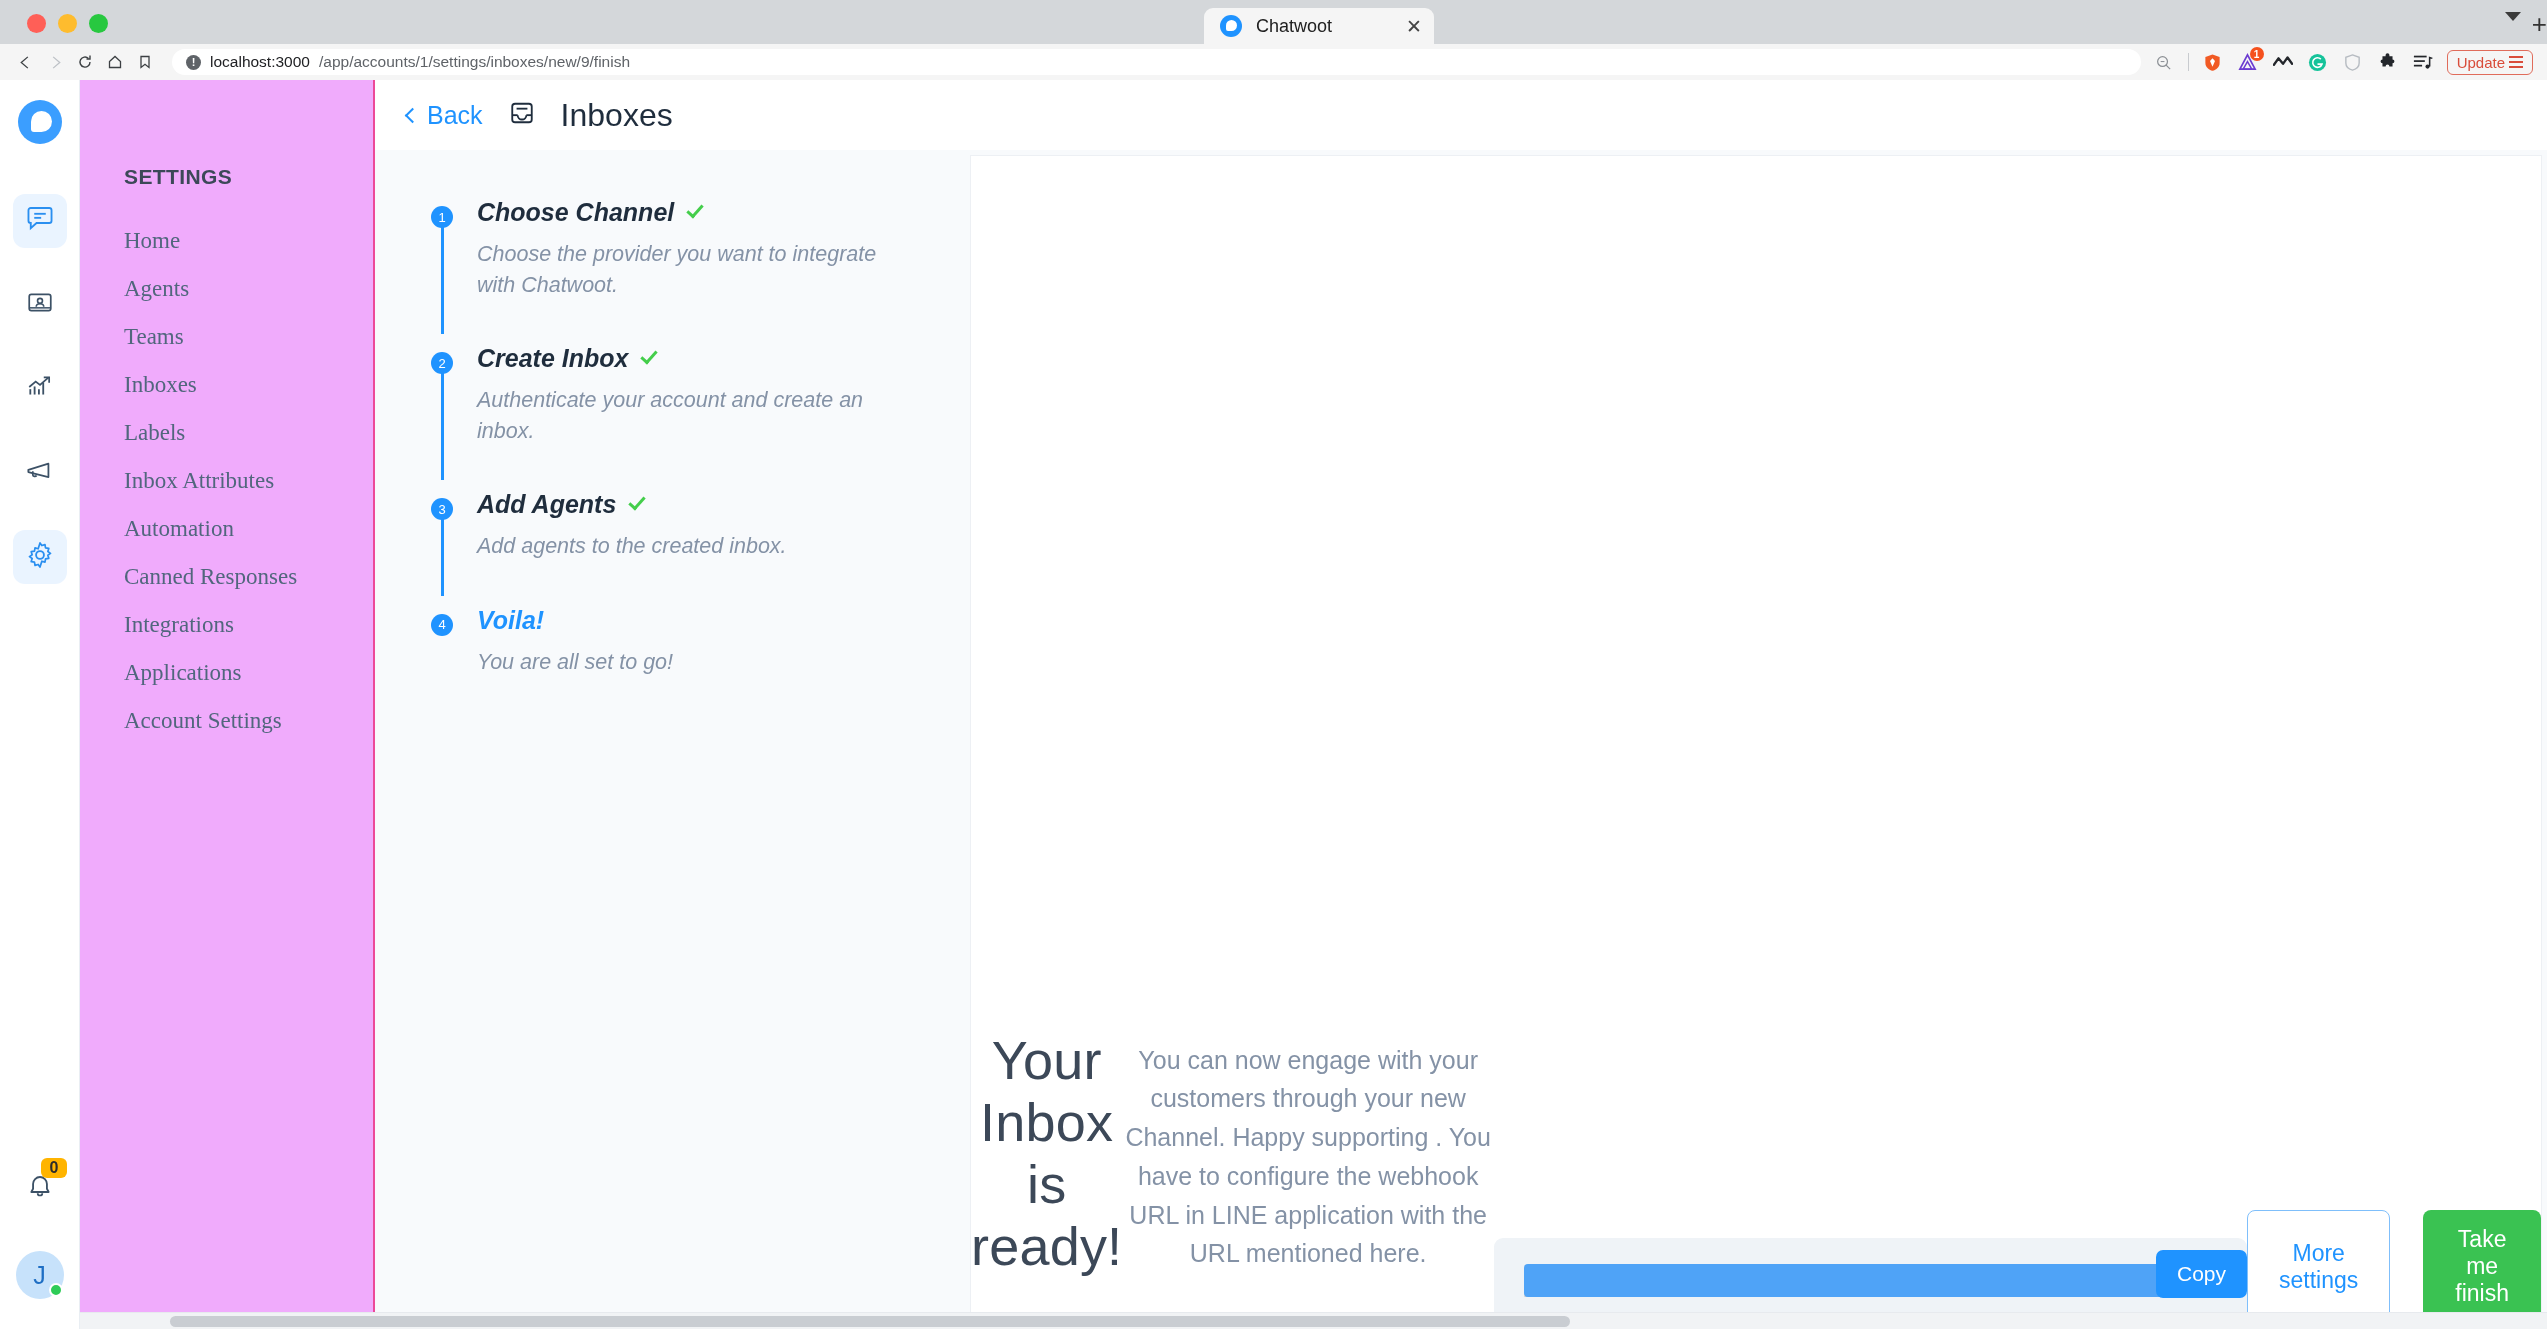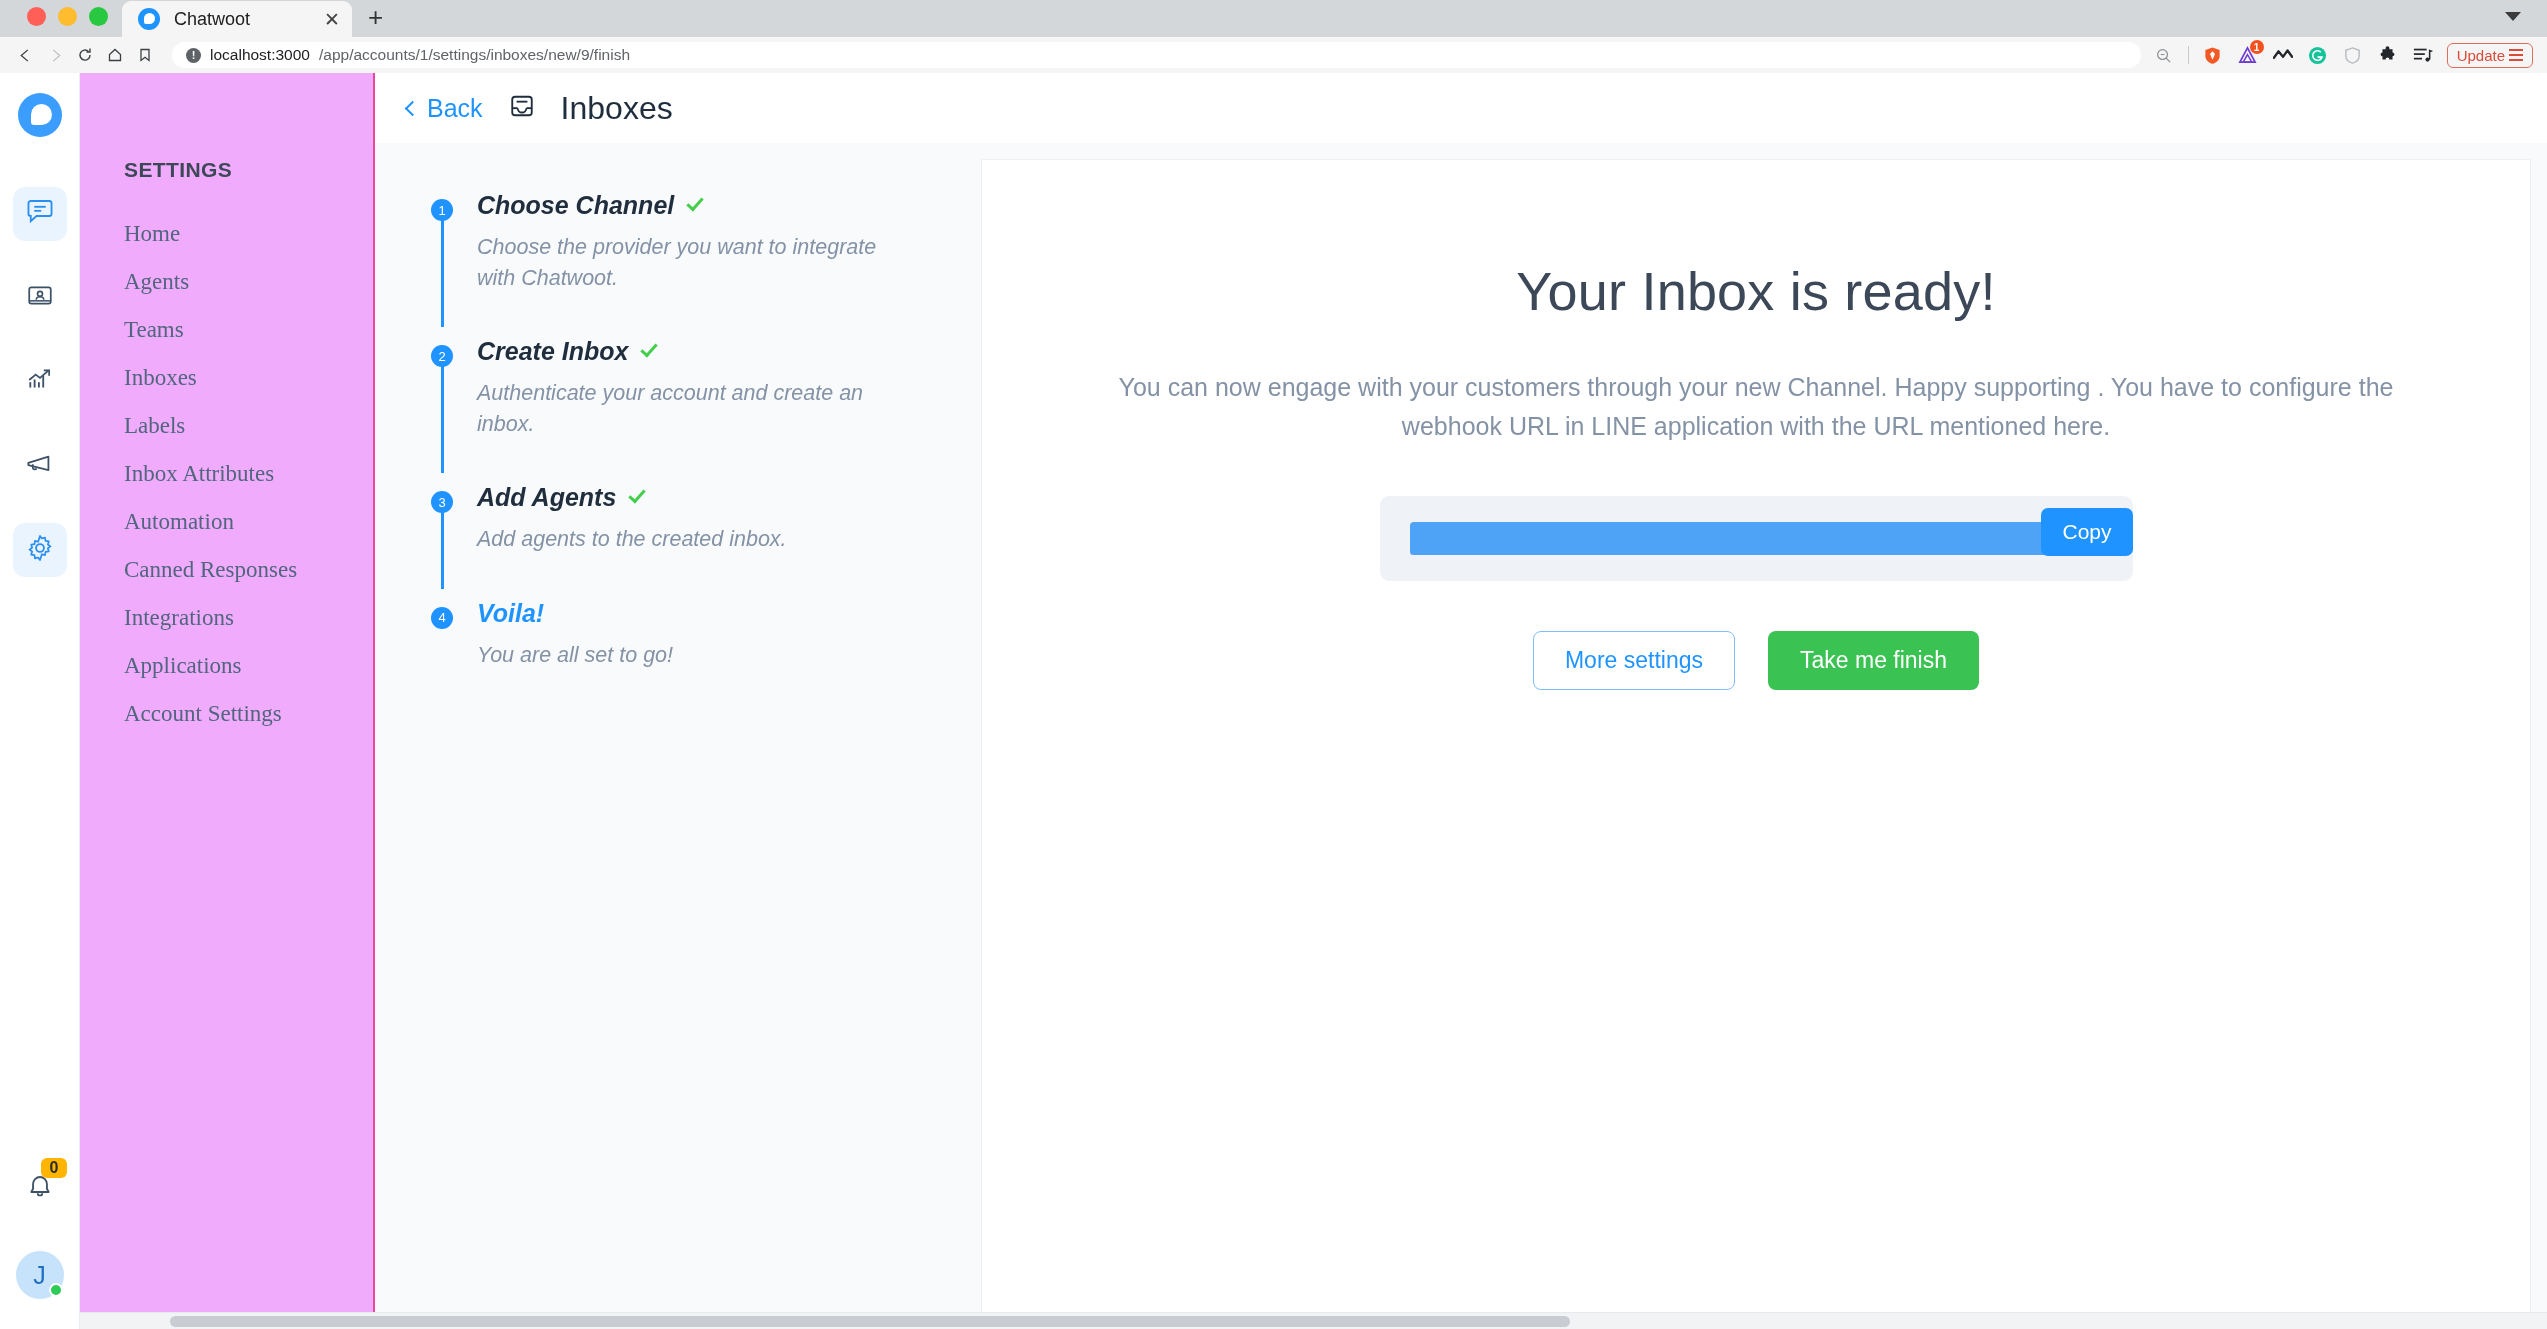--- a/index.html
+++ b/index.html
@@ -7,23 +7,23 @@
     width: 2547px; height: 1329px;
     font-family: "Liberation Sans", sans-serif;
     background: #ffffff;
     overflow: hidden;
   }
 
   
   .browser { width: 2547px; height: 1329px; display: flex; flex-direction: column; }
 
   .tabstrip {
-    height: 37px; background: #d4d7da;
+    height: 44px; background: #d4d7da;
     display: flex; align-items: flex-end; padding-left: 23px;
-    position: relative; flex: none;
+    position: relative; flex: none; justify-content: space-between;
   }
   .traffic { display: flex; align-items: center; gap: 12px; height: 42px; padding: 0 14px 0 4px; }
   .dot { width: 19px; height: 19px; border-radius: 50%; }
   .dot.red { background: #ff5f57; }
   .dot.yellow { background: #febc2e; }
   .dot.green { background: #28c840; }
 
   .tab {
     display: flex; align-items: center; gap: 14px;
     height: 36px; width: 230px; padding: 0 12px 0 16px;
@@ -174,22 +174,22 @@
     border-left: 3px solid #44ce4b; border-bottom: 3px solid #44ce4b;
     transform: rotate(-48deg); margin-bottom: 6px;
   }
   .step-desc {
     font-size: 21.5px; color: #8492a6; margin-top: 12px;
     line-height: 1.42; max-width: 430px;
   }
 
   
   .finish-panel {
-    flex: 1; background: #fff; border: 1px solid #edf0f4; margin: 16px;
-    padding-top: 100px; display: flex; flex-direction: column; align-items: center;
+    flex: 1; background: #fff; border: 1px solid #edf0f4; margin: 5px;
+    padding-top: 100px; display: flex; flex-direction: row; align-items: flex-end;
     min-width: 0;
   }
   .finish-title {
     font-size: 54px; color: #3c4858; font-weight: normal;
     letter-spacing: .2px; margin-bottom: 46px; text-align: center;
   }
   .finish-desc {
     font-size: 25px; color: #8492a6; line-height: 1.55; text-align: center;
     max-width: 1320px; margin-bottom: 50px;
   }

